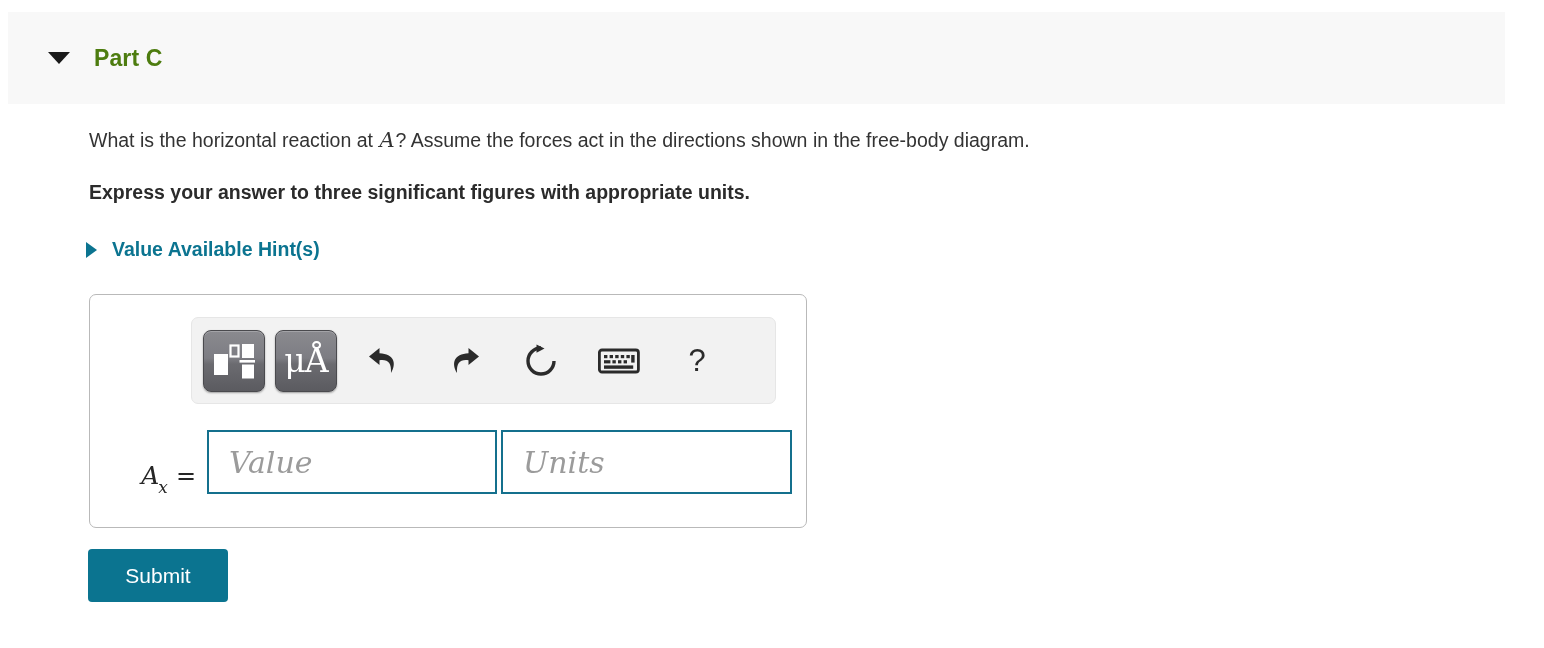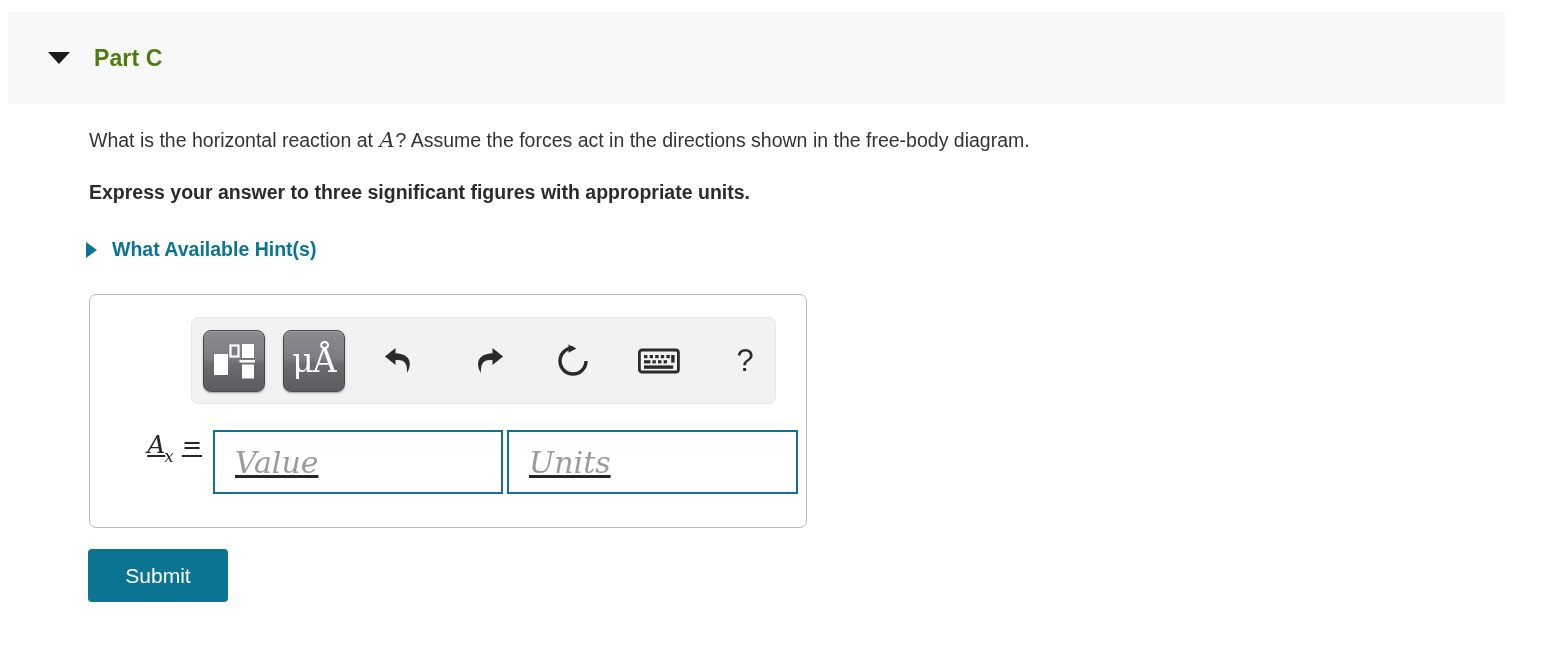--- a/index.html
+++ b/index.html
@@ -111,21 +111,20 @@
     left: 101px;
     top: 22px;
     width: 585px;
     height: 87px;
     background: #f2f2f2;
     border: 1px solid #e6e6e6;
     border-radius: 7px;
     box-sizing: border-box;
     display: flex;
     align-items: center;
-    gap: 8px;
   }
   .tool-btn {
     width: 62px;
     height: 62px;
     border-radius: 8px;
     background: linear-gradient(to bottom, #8a8a8f 0%, #7d7d83 45%, #6b6b70 55%, #5b5b60 100%);
     border: 1px solid #4a4a4e;
     box-shadow: 0 1px 2px rgba(0,0,0,0.35), inset 0 1px 0 rgba(255,255,255,0.22);
     display: flex;
     align-items: center;
@@ -155,25 +154,24 @@
   .icon-btn.gapn { margin-left: 24px; }
   .qmark {
     font-size: 31px;
     color: #2b2b2b;
     font-family: "Liberation Sans", sans-serif;
   }
 
   
   .answer-row {
     position: absolute;
-    left: 22px;
+    left: 16px;
     top: 135px;
     display: flex;
-    align-items: flex-start;
-    text-decoration: underline;
+    align-items: flex-end;
   }
   .var-label {
     width: 90px;
     text-align: right;
     font-family: "DejaVu Serif", "Liberation Serif", serif;
     font-size: 25px;
     color: #262626;
     white-space: nowrap;
   }
   .var-label .sub {
@@ -239,21 +237,21 @@
     </div>
     <div class="part-title">Part C</div>
   </div>
 
   <div class="q-line q-instruction">Express your answer to three significant figures with appropriate units.</div>
 
   <div class="q-line q-prompt"><span>What is the horizontal reaction at </span><span class="mathvar">A</span><span>? Assume the forces act in the directions shown in the free-body diagram.</span></div>
 
   <div class="hints">
     <div class="tri-right"></div>
-    <span class="hints-label">What Available Hint(s)</span>
+    <span class="hints-label">Value Available Hint(s)</span>
   </div>
 
   <div class="answer-panel">
 
     <div class="mathbar">
 
       <div class="tool-btn first">
         <svg width="42" height="36" viewBox="0 0 42 36">
           <rect x="1" y="11" width="14" height="21" fill="#ffffff"></rect>
           <rect x="17.5" y="2.5" width="8" height="11" fill="none" stroke="#ffffff" stroke-width="2.2"></rect>

